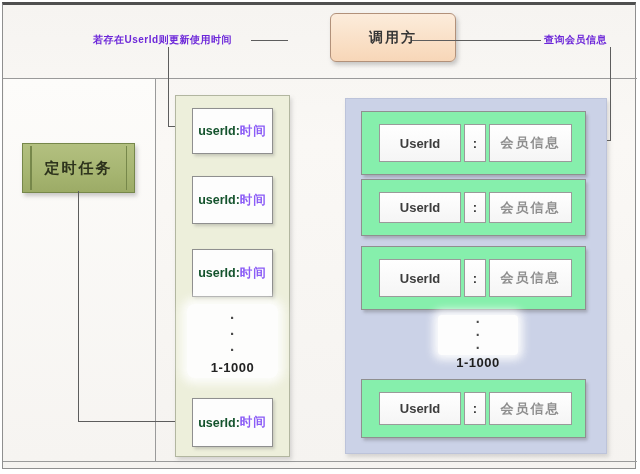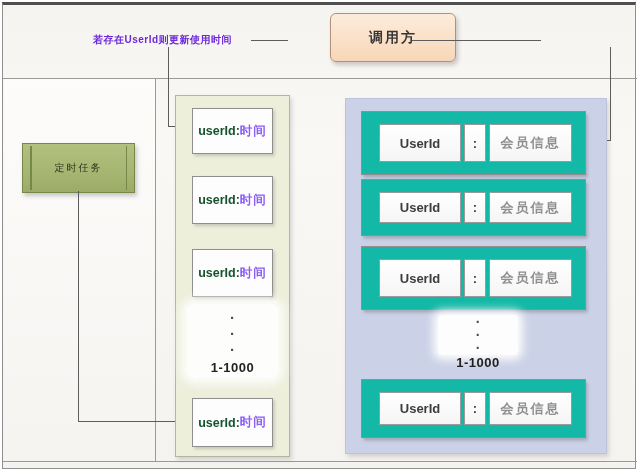--- a/index.html
+++ b/index.html
@@ -37,21 +37,21 @@
     box-shadow:2px 3px 4px rgba(110,110,110,0.35);
     display:flex;align-items:center;justify-content:center;
     font-size:14px;font-weight:bold;color:#363636;letter-spacing:2px;margin-left:42px;
   }
   .task{
     position:absolute;left:22px;top:143px;width:111px;height:48px;
     background:linear-gradient(180deg,#b3c080 0%,#a6b571 60%,#9cab66 100%);
     border:1px solid #76874a;
     box-shadow:2px 3px 4px rgba(110,110,110,0.35);
     display:flex;align-items:center;justify-content:center;
-    font-size:10px;font-weight:normal;color:#2d331c;letter-spacing:2px;
+    font-size:15px;font-weight:bold;color:#2d331c;letter-spacing:2px;
   }
   .task .bar{position:absolute;top:2px;bottom:2px;width:1.5px;background:#76874a;}
   .panel-green{
     position:absolute;left:175px;top:95px;width:113px;height:360px;
     background:#edefdb;border:1px solid #b2b6a0;
     box-shadow:2px 3px 4px rgba(120,120,120,0.25);
   }
   .panel-blue{
     position:absolute;left:345px;top:98px;width:260px;height:354px;
     background:#cbd2e7;border:1px solid #bcc3da;
@@ -69,21 +69,21 @@
   .dots-green{
     position:absolute;left:11px;top:208px;width:91px;height:74px;
     background:#fdfdfc;border-radius:8px;
     box-shadow:0 0 10px 6px rgba(253,253,252,0.95);
     text-align:center;padding-top:6px;box-sizing:border-box;
   }
   .dot{font-size:15px;font-weight:bold;color:#4a4a4a;line-height:16px;}
   .range{font-size:13px;font-weight:bold;color:#222;margin-top:2px;letter-spacing:0.5px;}
   .row{
     position:absolute;left:15px;width:223px;
-    background:#14b8a6;border:1px solid #8f8f8f;
+    background:#86efac;border:1px solid #8f8f8f;
     box-shadow:1.5px 2.5px 3px rgba(90,90,90,0.35);
   }
   .ibox{
     position:absolute;top:12px;bottom:12px;
     background:linear-gradient(180deg,#ffffff,#f5f5f5);
     border:1px solid #9a9a9a;
     display:flex;align-items:center;justify-content:center;
   }
   .ibox.key{left:17px;width:80px;font-size:13px;font-weight:bold;color:#3d3d3d;}
   .ibox.sep{left:102px;width:20px;font-size:13px;font-weight:bold;color:#3d3d3d;}
@@ -108,20 +108,21 @@
 
   <div class="hline" style="left:3px;top:78px;width:634px;"></div>
   <div class="hline" style="left:3px;top:461px;width:634px;"></div>
   <div class="vline" style="left:155px;top:78px;height:383px;"></div>
   <div class="left-region"></div>
 
   <div class="toplabel" style="left:93px;">若存在UserId则更新使用时间</div>
   <div class="cline-h" style="left:251px;top:40px;width:37px;"></div>
   <div class="caller">调用方</div>
   <div class="cline-h" style="left:412px;top:40px;width:129px;"></div>
+  <div class="toplabel" style="left:544px;">查询会员信息</div>
 
   <div class="cline-v" style="left:168px;top:47px;height:80px;"></div>
   <div class="cline-h" style="left:168px;top:126px;width:16px;"></div>
   <div class="arrow-r" style="left:183px;top:122px;"></div>
 
   <div class="cline-v" style="left:610px;top:47px;height:94px;"></div>
   <div class="cline-h" style="left:594px;top:140px;width:17px;"></div>
   <div class="arrow-l" style="left:586px;top:136px;"></div>
 
   <div class="task">

